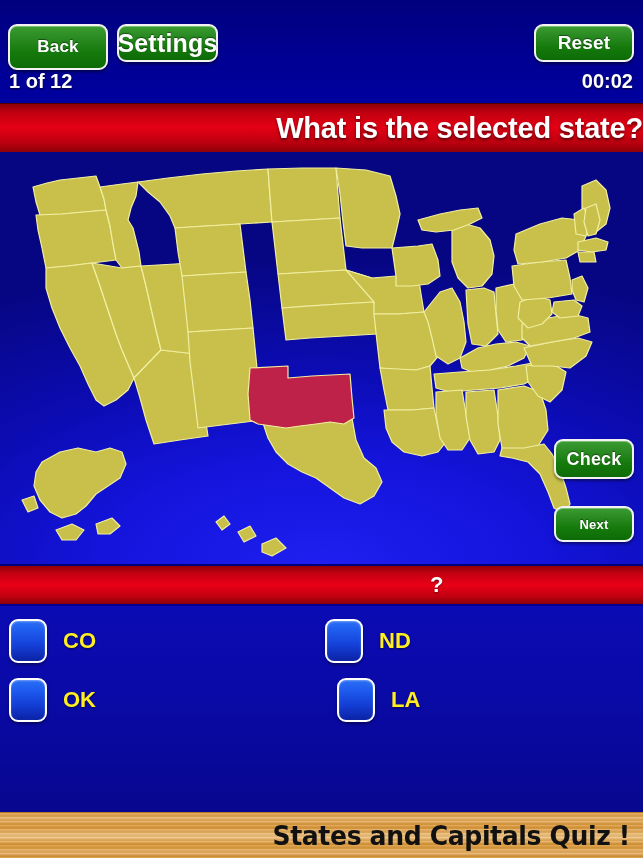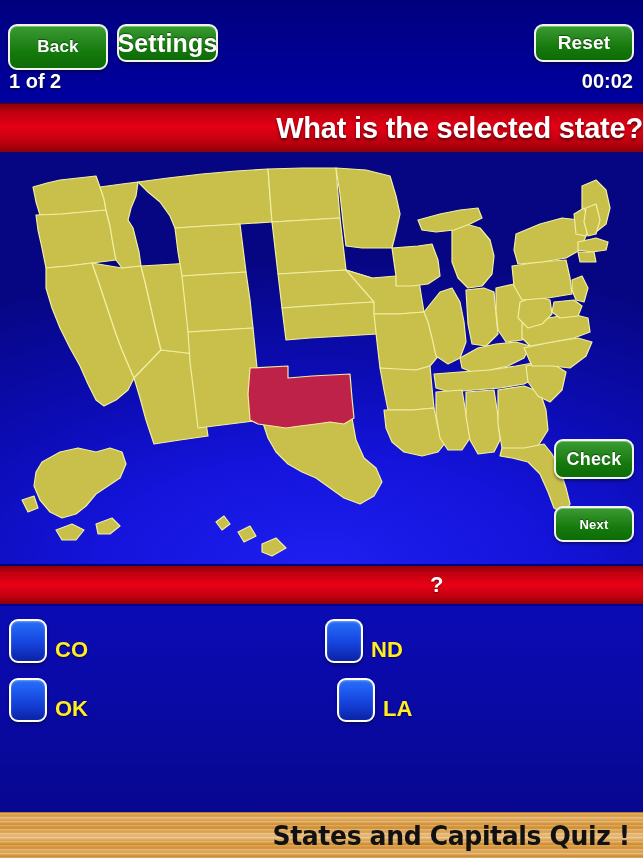--- a/index.html
+++ b/index.html
@@ -83,21 +83,21 @@
     color:#ffffff; font-size:22px; font-weight:bold;
     text-shadow:0 1px 2px rgba(0,0,0,.5);
   }
 
   
   .options-area {
     position:absolute; left:0; top:606px; width:643px; height:206px;
     background:linear-gradient(to bottom,#0b0bb4 0%,#0a0aa8 40%,#07078f 100%);
   }
   .option {
-    position:absolute; display:flex; align-items:flex-end; gap:8px; cursor:pointer;
+    position:absolute; display:flex; align-items:center; gap:16px; cursor:pointer;
   }
   .option-box {
     width:38px; height:44px; border-radius:9px;
     border:2px solid #ffffff;
     background:linear-gradient(to bottom,#2a6ef5 0%,#1f5ef0 22%,#1440d8 60%,#0b22a4 100%);
     box-shadow:0 2px 3px rgba(0,0,0,.4), inset 0 1px 2px rgba(255,255,255,.35);
     flex:none;
   }
   .option-label {
     color:#ffee22; font-size:22px; font-weight:bold;
@@ -128,21 +128,21 @@
 </style>
 </head>
 <body>
 
 <div class="app">
 
   <div class="topbar">
     <div class="btn-green" id="back-btn">Back</div>
     <div class="btn-green" id="settings-btn">Settings</div>
     <div class="btn-green" id="reset-btn">Reset</div>
-    <div class="status-txt" id="progress-label">1 of 2</div>
+    <div class="status-txt" id="progress-label">1 of 12</div>
     <div class="status-txt" id="timer-label">00:02</div>
   </div>
 
   <div class="question-banner">
     <div class="question-text">What is the selected state?</div>
   </div>
 
   <div class="map-area">
     <svg class="map-svg" viewBox="0 0 643 412">
       <g fill="#c8c04a" stroke="#f2eea0" stroke-width="1.2" stroke-linejoin="round">

